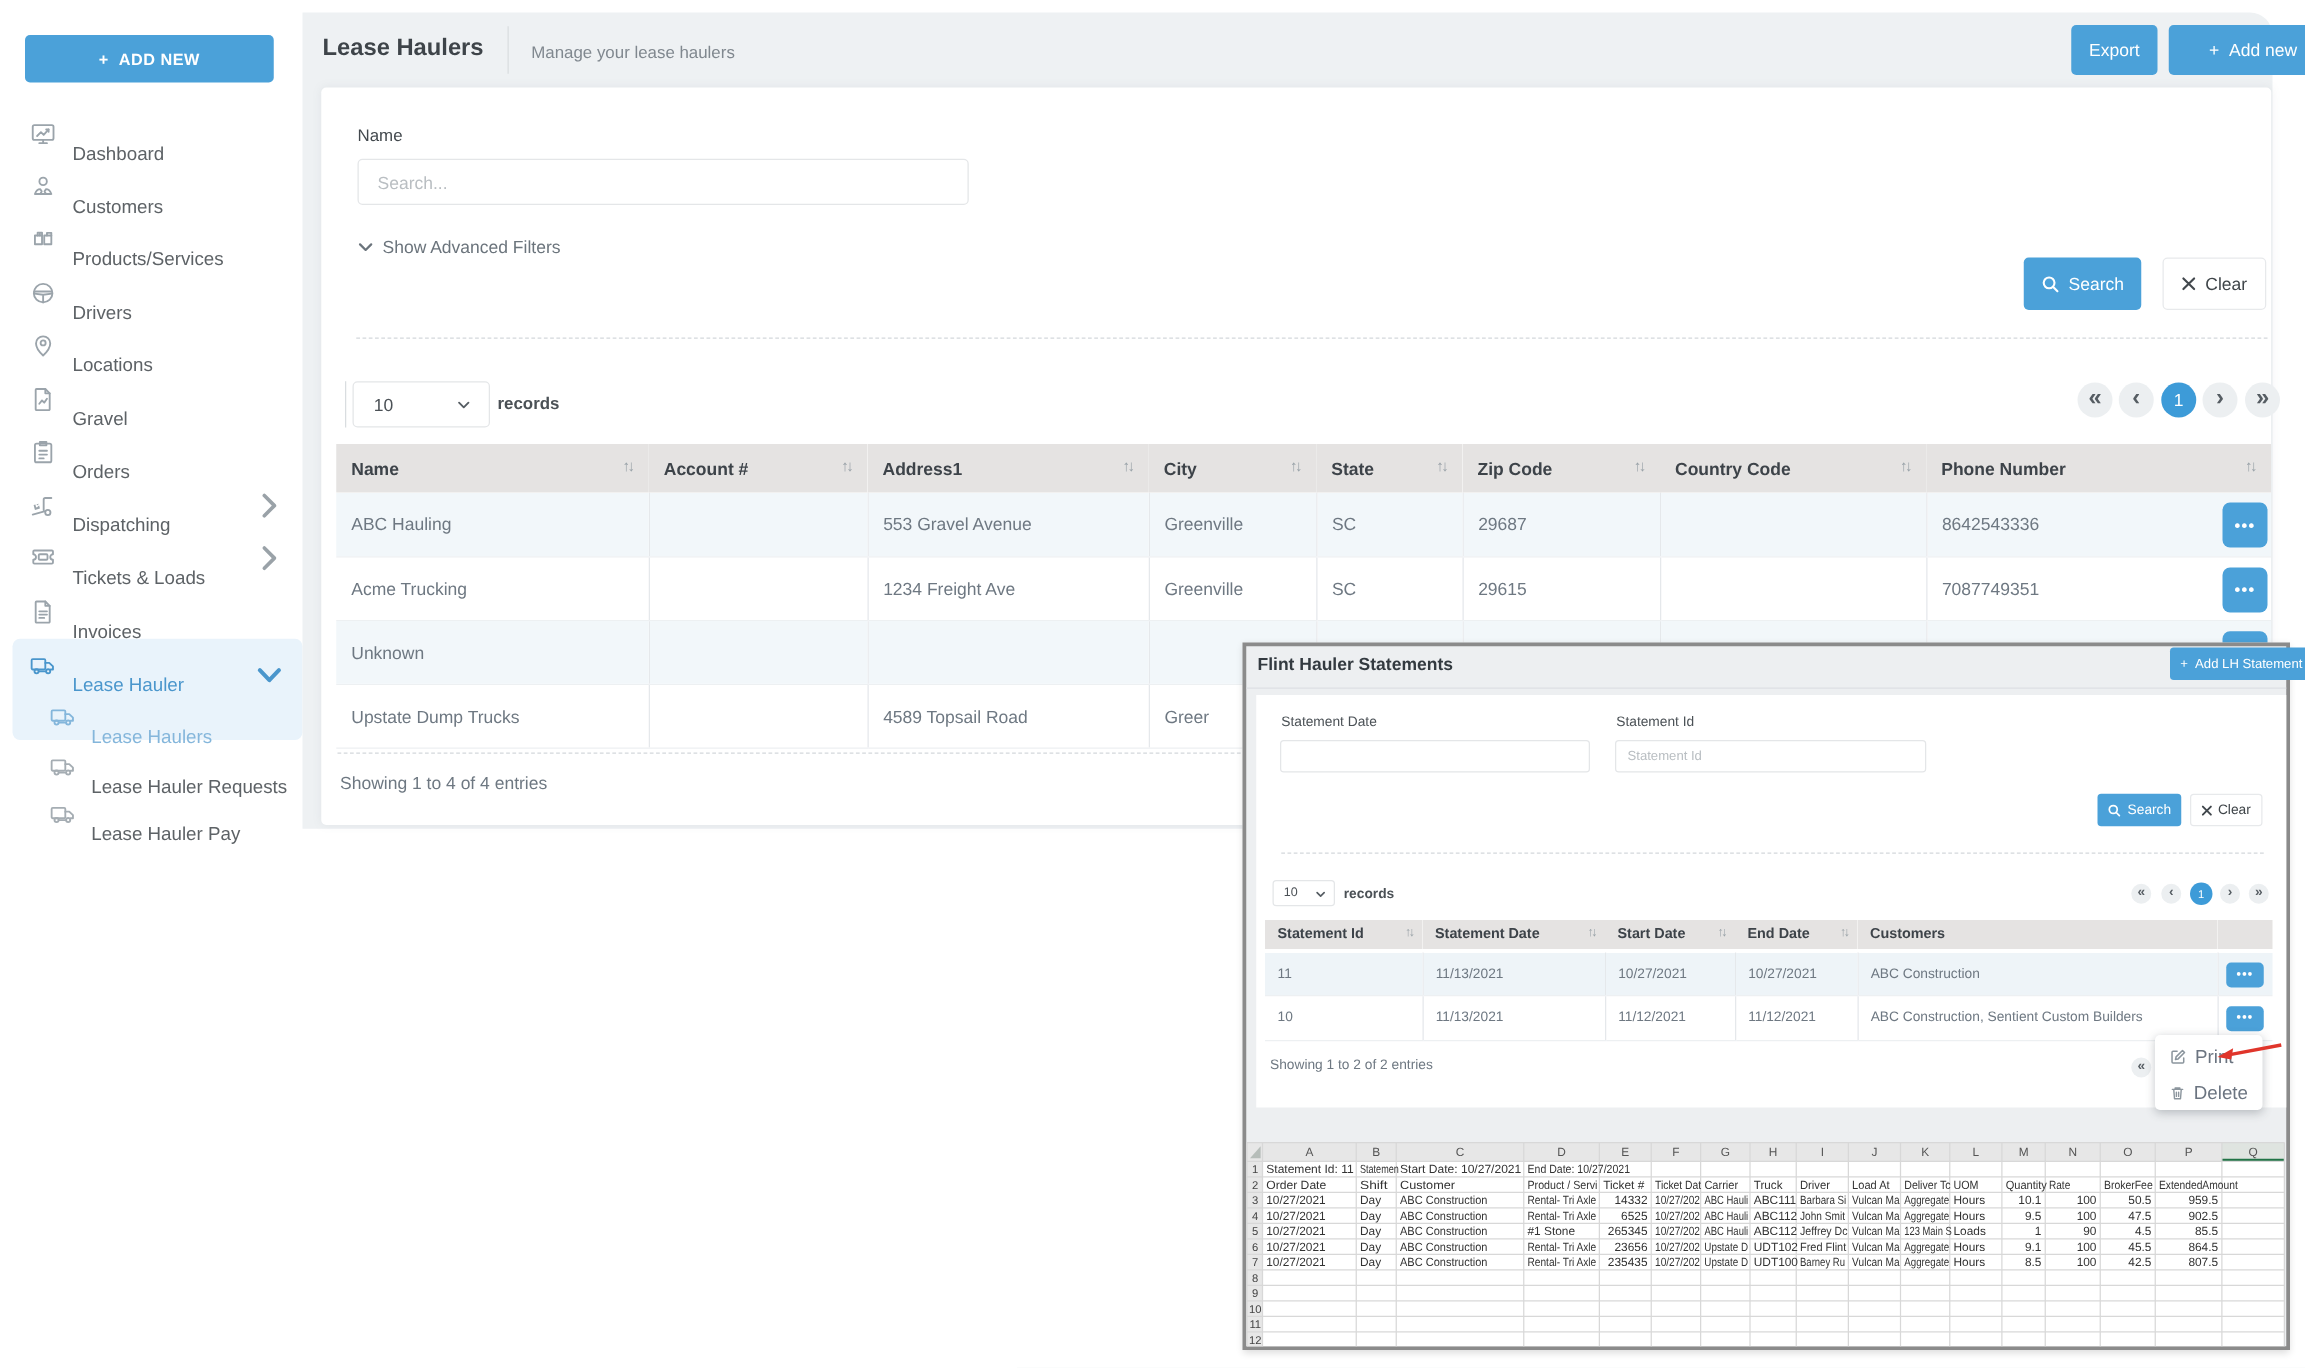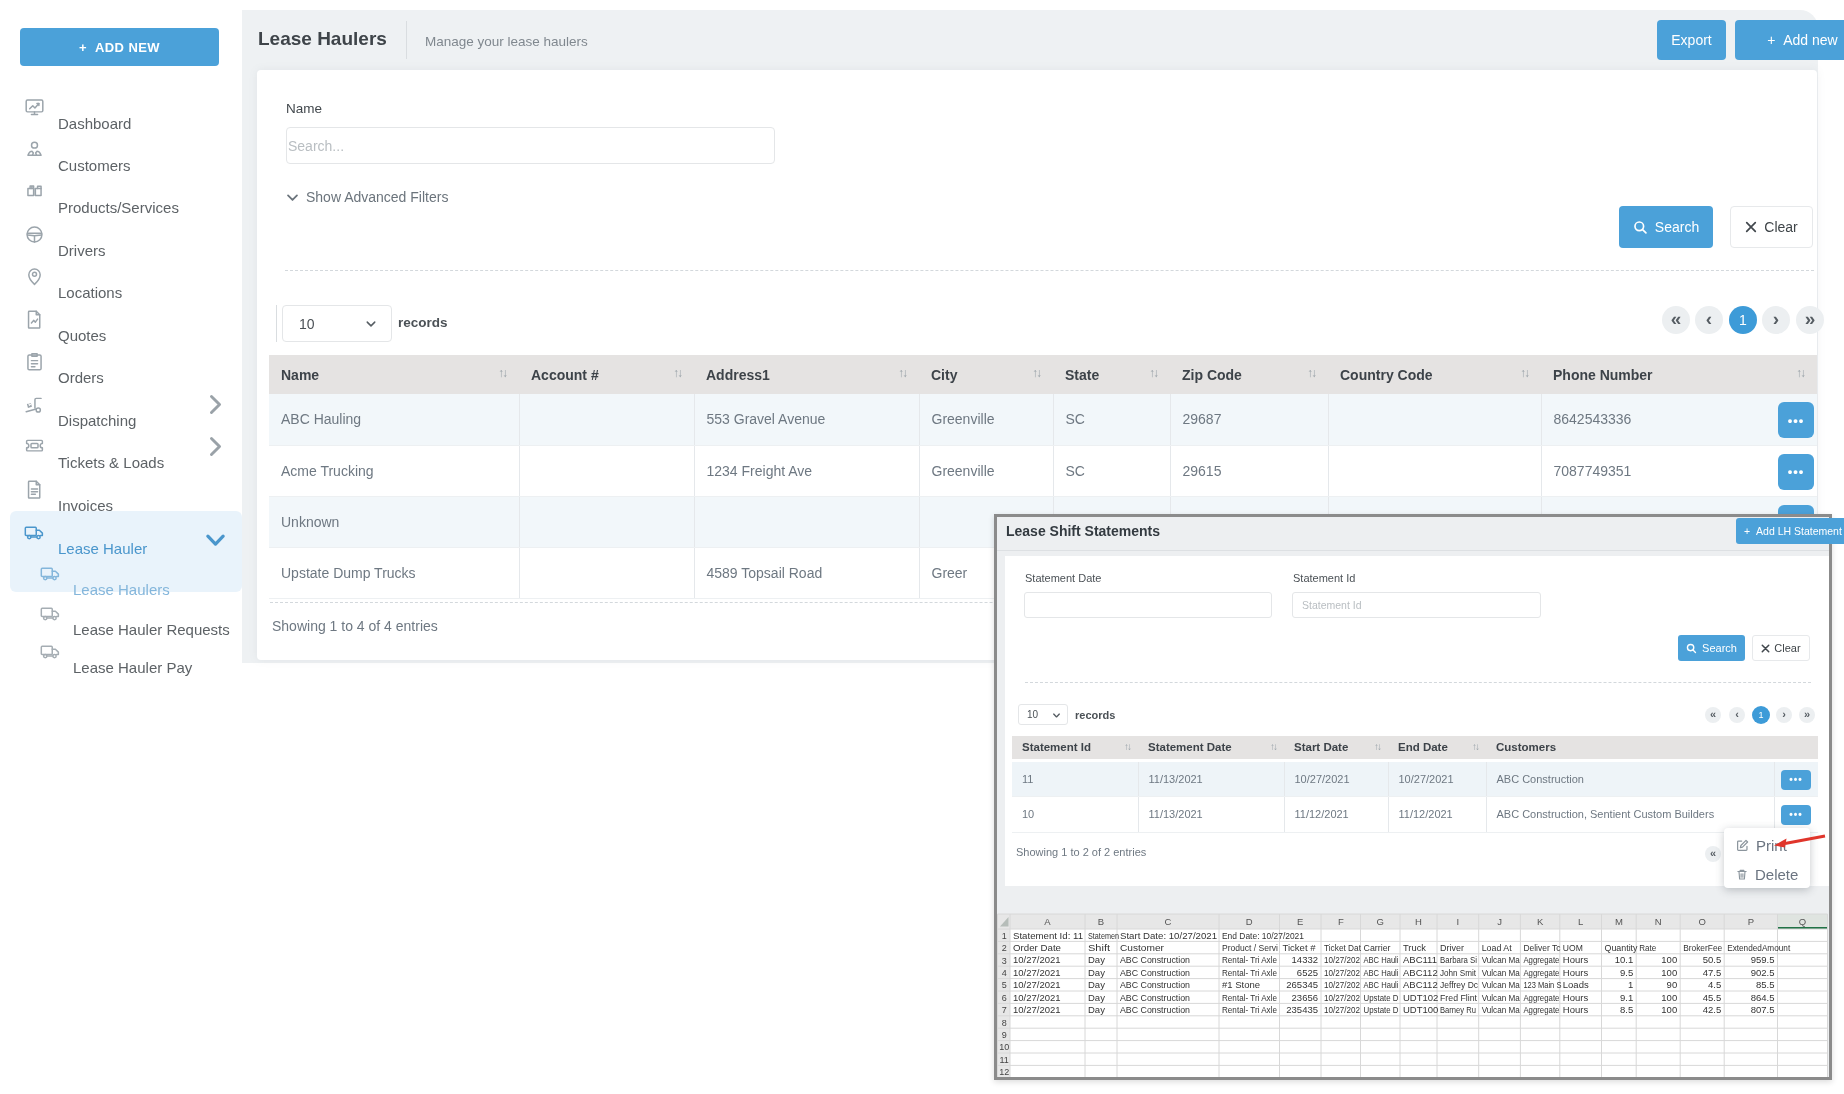--- a/index.html
+++ b/index.html
@@ -30,21 +30,21 @@
   #pgsep { left:406px; top:21px; width:1px; height:38px; background:#d9dde0; }
   #pgsub { left:425px; top:34px; font-size:13.5px; color:#80888f; }
   #btn-export { left:1657px; top:20px; width:69px; height:40px; font-size:14px; }
   #btn-addnew2 { left:1735px; top:20px; width:135px; height:40px; font-size:14px; }
 
   #card { left:257px; top:70px; width:1560px; height:590px; background:#fff;
     border-radius:4px; box-shadow:0 0 8px rgba(120,130,140,.10); }
   #lbl-name { left:286px; top:101px; font-size:13.5px; color:#42484d; }
   #inp-name { left:286px; top:127px; width:489px; height:37px; border:1px solid #e4e6e8;
     border-radius:4px; background:#fff; display:flex; align-items:center;
-    padding-left:1px; font-size:14px; color:#b9bec2; }
+    padding-left:15px; font-size:14px; color:#b9bec2; }
   #advfil { left:286px; top:189px; font-size:14px; color:#6b747c; display:flex; align-items:center; gap:7px;}
   #btn-search { left:1619px; top:206px; width:94px; height:42px; font-size:14px; gap:7px;}
   #btn-clear { left:1730px; top:206px; width:83px; height:42px; background:#fff;
     border:1px solid #e7e9eb; border-radius:4px; display:flex; align-items:center;
     justify-content:center; font-size:14px; color:#3f4549; gap:7px; }
   #dots1 { left:285px; top:270px; width:1529px; height:0;
     border-top:1px dashed #d3d8dc; }
   #selrec { left:282px; top:305px; width:110px; height:37px; border:1px solid #e4e6e8;
     border-radius:4px; font-size:14px; color:#4b5156; display:flex; align-items:center;
     padding-left:16px; }
@@ -165,21 +165,21 @@
           <circle cx="12" cy="9.5" r="2.3"></circle>
         </svg>
       <span class="lbl">Locations</span>
     </div>
     <div class="mitem" style="top:298px;">
       <svg viewBox="0 0 24 24" fill="none" stroke="#9ba4ab" stroke-width="1.7" stroke-linecap="round" stroke-linejoin="round">
           <path d="M6 2.5h8l4 4V21a.8.8 0 0 1-.8.8H6a.8.8 0 0 1-.8-.8V3.3a.8.8 0 0 1 .8-.8z"></path>
           <path d="M14 2.5v4h4"></path>
           <path d="M8.5 16l2.5-3 2 2 2.5-3.5"></path>
         </svg>
-      <span class="lbl">Quotes</span>
+      <span class="lbl">Gravel</span>
     </div>
     <div class="mitem" style="top:340px;">
       <svg viewBox="0 0 24 24" fill="none" stroke="#9ba4ab" stroke-width="1.7" stroke-linecap="round" stroke-linejoin="round">
           <rect x="4.5" y="4.5" width="15" height="17" rx="1.5"></rect>
           <path d="M9 4.5V3h6v3H9zM8.5 11h7M8.5 14.5h7M8.5 18h4"></path>
         </svg>
       <span class="lbl">Orders</span>
     </div>
     <div class="mitem" style="top:383px;">
       <svg viewBox="0 0 24 24" fill="none" stroke="#9ba4ab" stroke-width="1.7" stroke-linecap="round" stroke-linejoin="round">
@@ -340,21 +340,21 @@
             <span class="dotbtn">•••</span>
           </td>
         </tr>
   </tbody>
     </table>
   <div id="dots2" class="abs"></div>
   <div id="showing1" class="abs">Showing 1 to 4 of 4 entries</div>
 
   <div id="panel" class="abs"></div>
   <div class="abs" style="left:997px; top:550px; width:832px; height:1px; background:#dde0e3;"></div>
-  <div id="ptitle" class="abs">Lease Shift Statements</div>
+  <div id="ptitle" class="abs">Flint Hauler Statements</div>
   <div id="btn-addlh" class="abs btn-blue">+&nbsp;&nbsp;Add LH Statement</div>
   <div id="pcard" class="abs"></div>
   <div id="plbl1" class="abs">Statement Date</div>
   <div id="pinp1" class="abs"></div>
   <div id="plbl2" class="abs">Statement Id</div>
   <div id="pinp2" class="abs">Statement Id</div>
   <div id="pbtn-search" class="abs btn-blue"><svg width="11" height="11" viewBox="0 0 16 16" fill="none" stroke="#fff" stroke-width="2" stroke-linecap="round">
         <circle cx="6.7" cy="6.7" r="4.6"></circle>
         <path d="M10.2 10.2l3.6 3.6"></path>
       </svg>Search</div>

